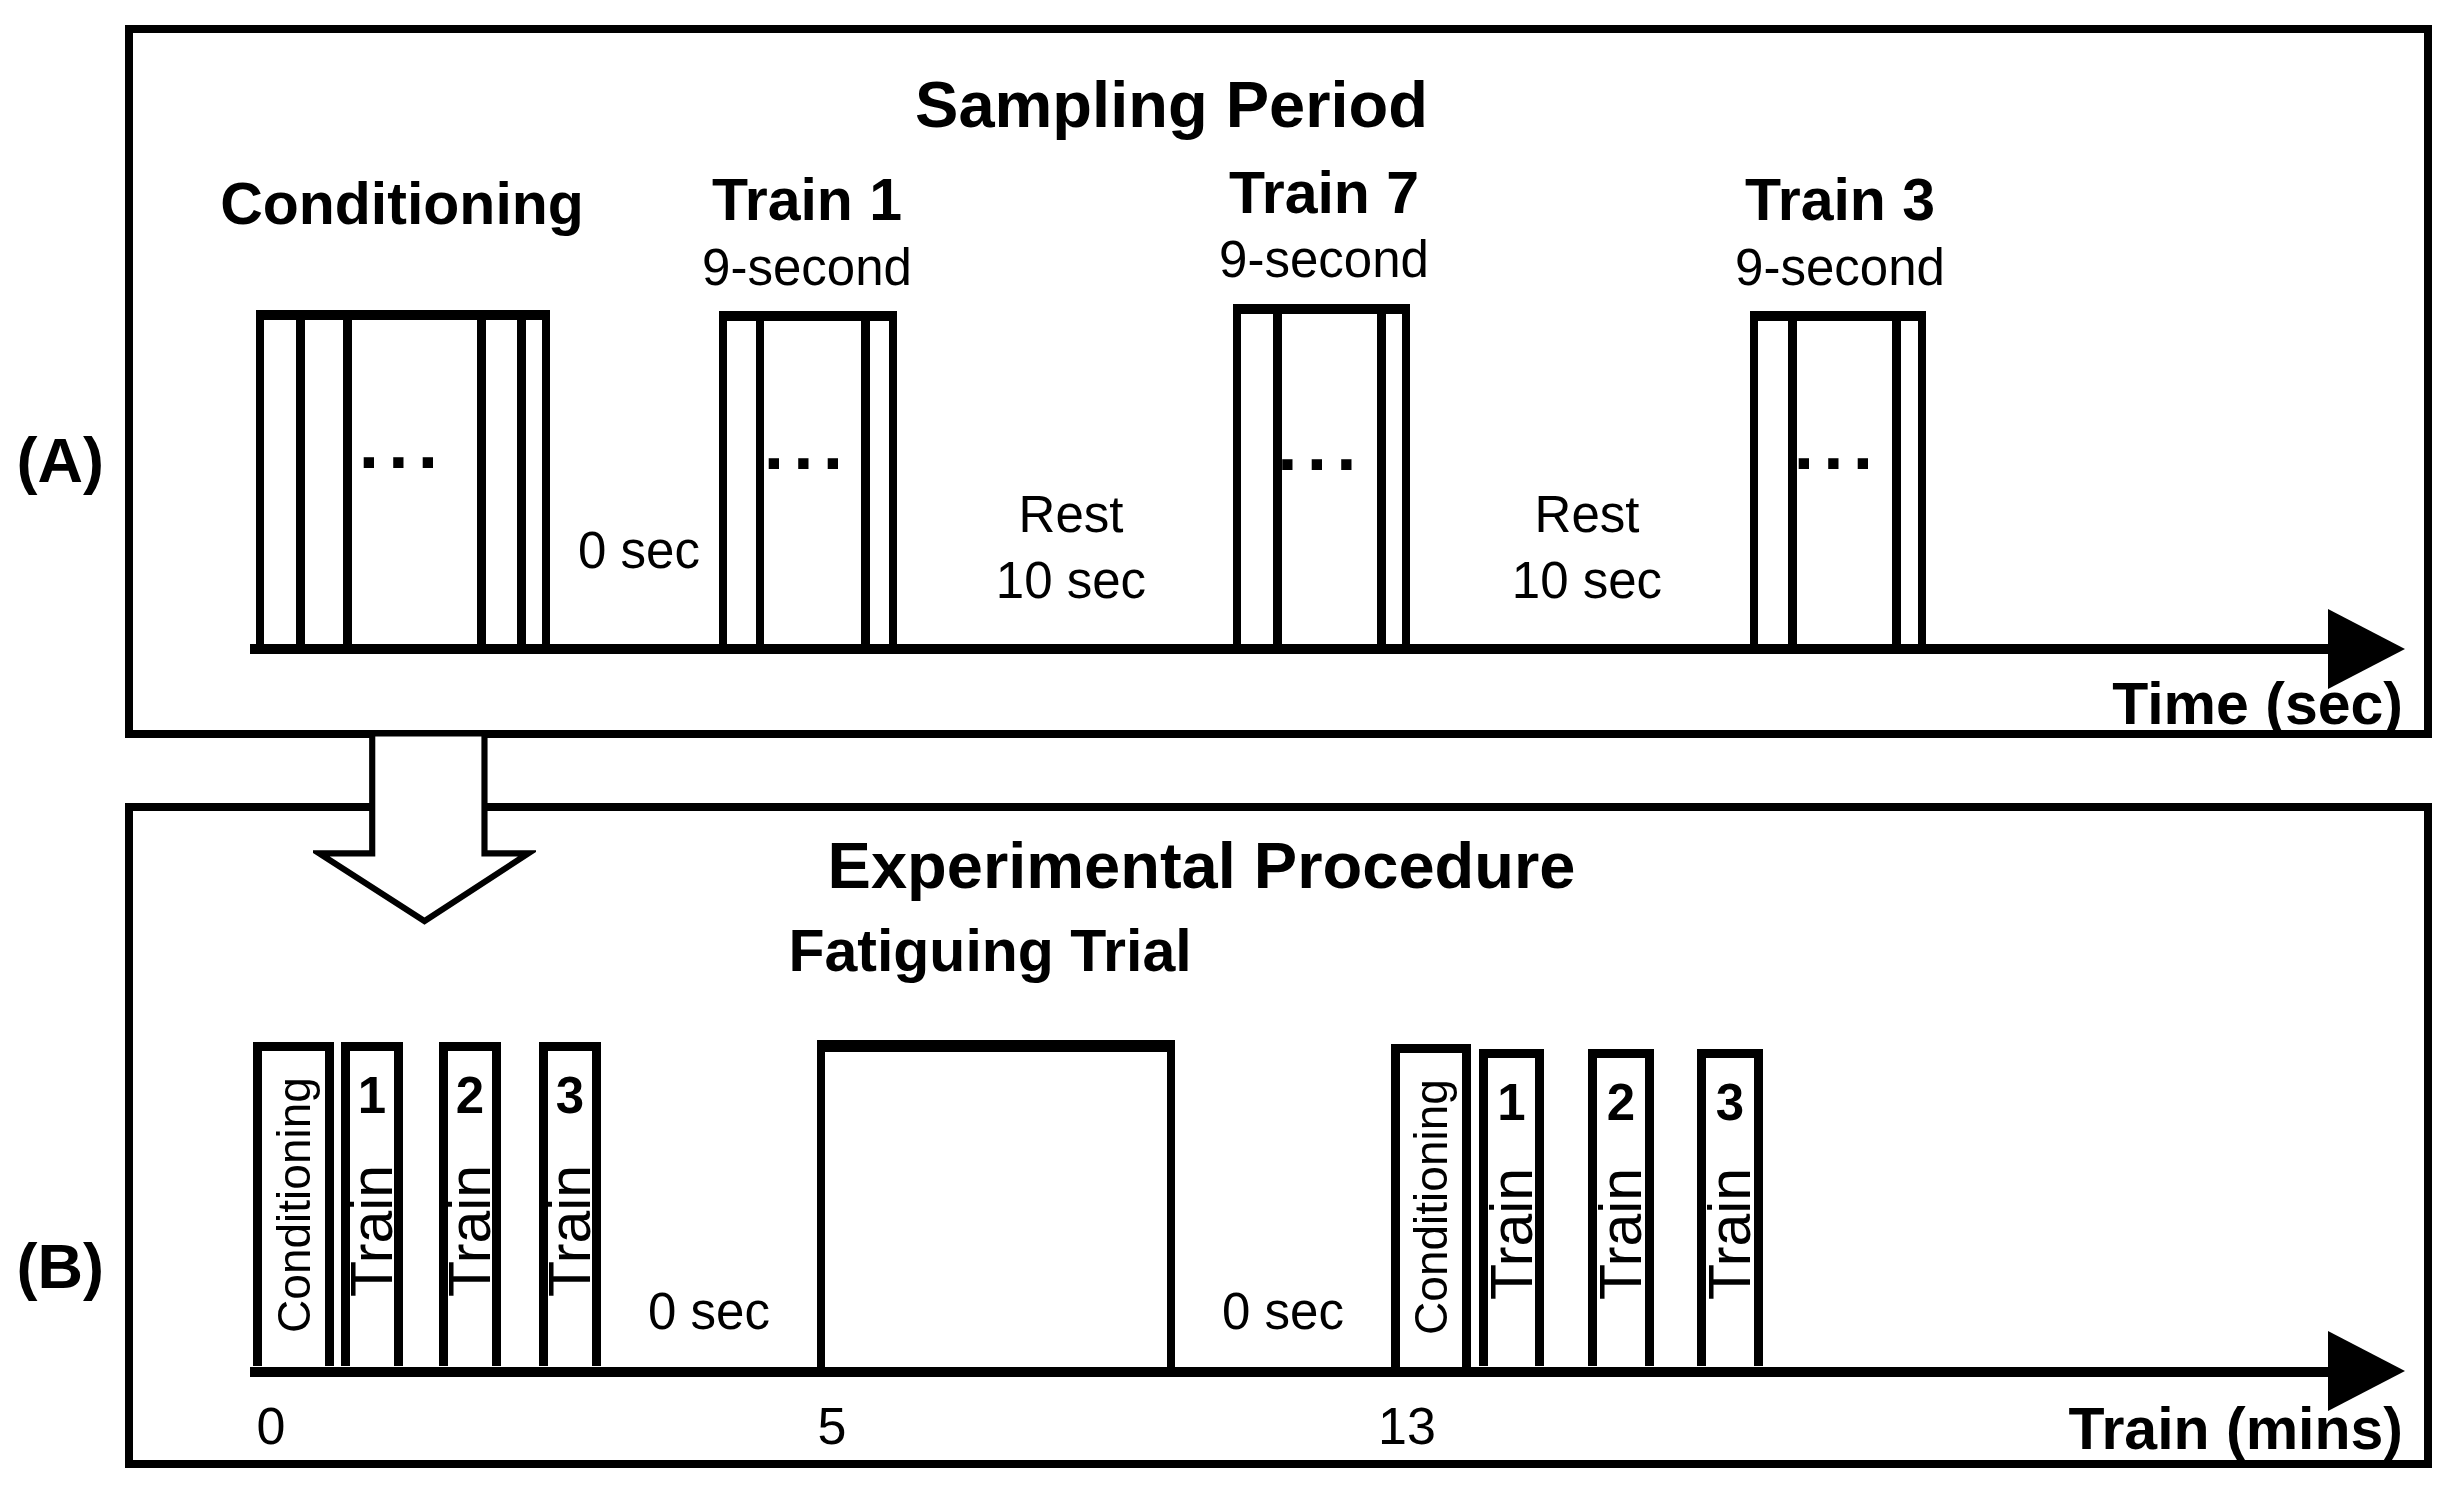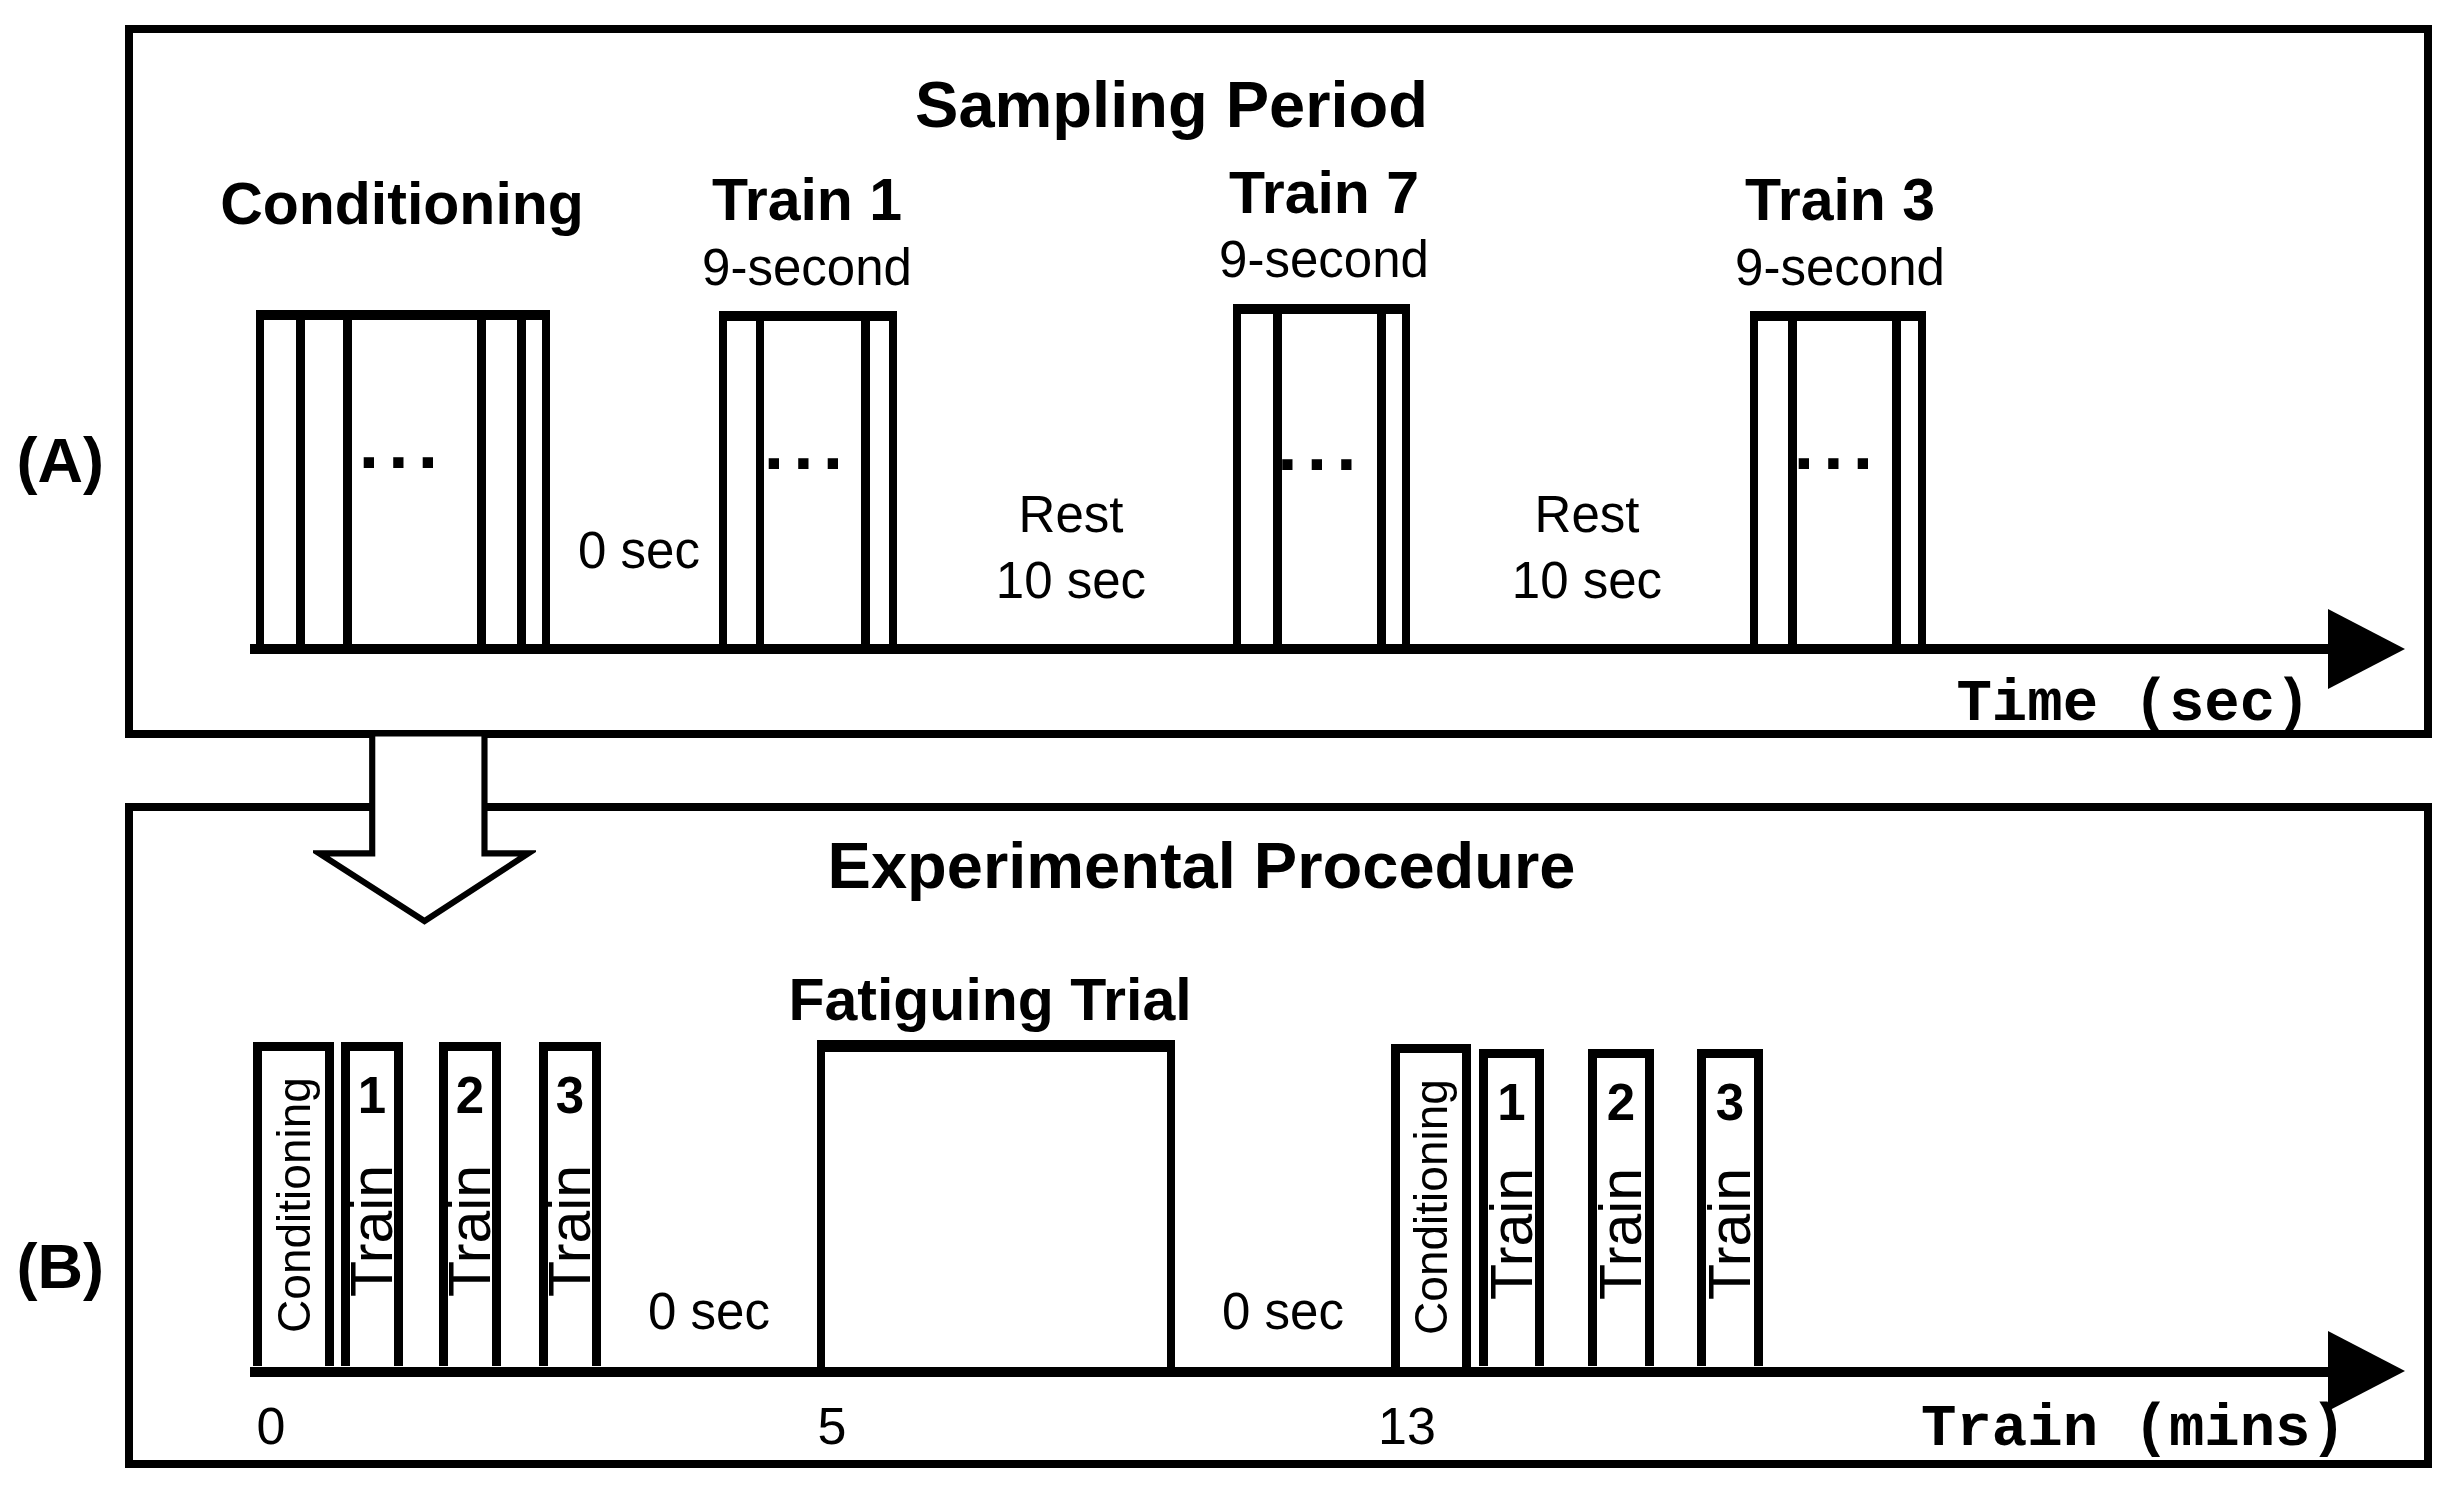--- a/index.html
+++ b/index.html
@@ -5,21 +5,21 @@
   html,body{margin:0;padding:0;background:#fff;}
   #canvas{position:relative;width:2462px;height:1487px;background:#fff;
           font-family:"Liberation Sans", sans-serif;color:#000;overflow:hidden;}
   .abs{position:absolute;}
   .panel{position:absolute;border:8.5px solid #000;box-sizing:border-box;background:#fff;}
   .lbl{position:absolute;text-align:center;white-space:nowrap;line-height:1.08;}
   .panel-tag{font-size:63px;font-weight:bold;}
   .title{font-size:65px;font-weight:bold;}
   .sec-lbl{font-size:59px;font-weight:bold;}
   .sub-lbl{font-size:51px;}
-  .axis-cap{font-size:59px;font-weight:bold;text-align:center;font-family:Liberation Mono, monospace;}
+  .axis-cap{font-size:59px;font-weight:bold;text-align:right;}
   .tick{font-size:52px;}
   .axis{position:absolute;background:#000;height:10px;}
   .arrowhead{position:absolute;width:0;height:0;border-top:40px solid transparent;
              border-bottom:40px solid transparent;border-left:77px solid #000;}
   .pblock{position:absolute;border-left:8.5px solid #000;border-right:8.5px solid #000;
           border-top:10.8px solid #000;box-sizing:border-box;background:#fff;}
   .pline{position:absolute;top:0;height:100%;width:8.5px;background:#000;}
   .pulse-dots{position:absolute;left:0;top:86px;width:100%;text-align:center;
               font-size:73px;font-weight:bold;letter-spacing:9.2px;line-height:1;}
   .bblock{position:absolute;border:9.2px solid #000;border-bottom:none;box-sizing:border-box;background:#fff;}
@@ -93,21 +93,21 @@
   <div class="panel" style="left:125px;top:803px;width:2307px;height:665px;"></div>
 
   <svg class="abs" style="left:313px;top:727px;" width="223" height="202" viewBox="0 0 290 262">
     <polygon points="77,8 77,164 8,164 145,252 280,164 223,164 223,8" fill="#ffffff" stroke="#000000" stroke-width="8"></polygon>
   </svg>
 
   <div class="lbl panel-tag" style="left:6.2px;top:1232px;width:108px;">(B)</div>
 
   <div class="lbl title" style="left:431px;top:831px;width:1541px;">Experimental Procedure</div>
 
-  <div class="lbl sec-lbl" style="left:759px;top:969px;width:462px;">Fatiguing Trial</div>
+  <div class="lbl sec-lbl" style="left:759px;top:920px;width:462px;">Fatiguing Trial</div>
 
   <div class="bblock" style="left:253px;top:1042px;width:81px;height:324px;">
     <span class="rot rot-cond">Conditioning</span>
   </div>
   <div class="bblock" style="left:341px;top:1042px;width:62px;height:324px;">
     <span class="tnum">1</span>
     <span class="rot rot-train">Train</span>
   </div>
   <div class="bblock" style="left:439px;top:1042px;width:62px;height:324px;">
     <span class="tnum">2</span>

